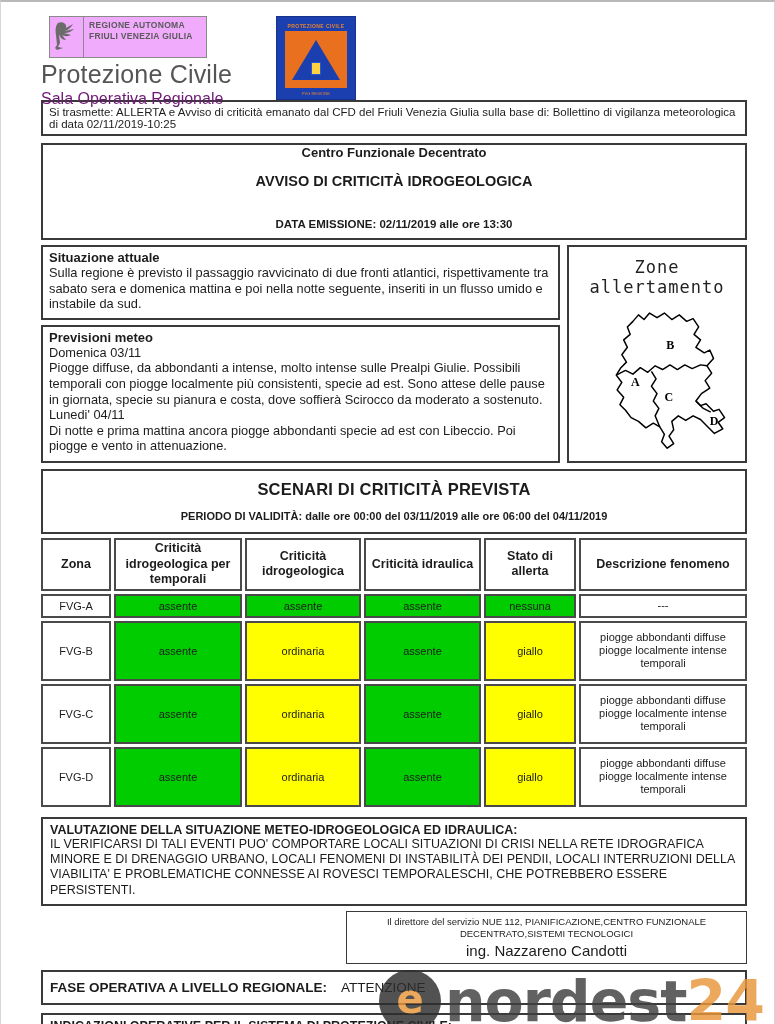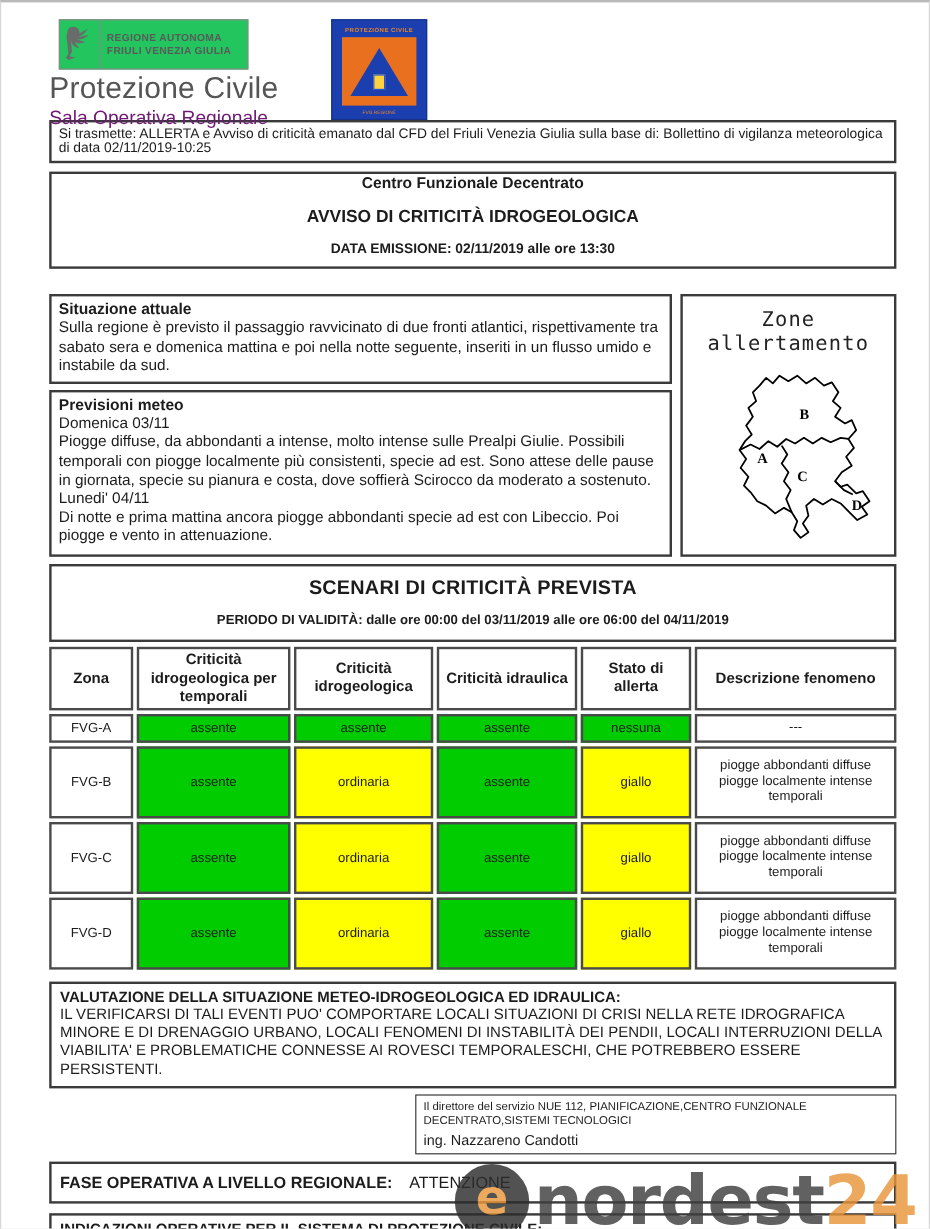--- a/index.html
+++ b/index.html
@@ -8,21 +8,21 @@
     position:relative; width:775px; height:1024px; margin:0 auto;
     background:#ffffff; overflow:hidden;
     border-top:2px solid #b9b9b9; border-left:1px solid #d6d6d6; border-right:1px solid #d6d6d6;
     font-family:"Liberation Sans", sans-serif; color:#1c1c1c;
   }
   .content { margin-left:40px; width:706px; }
 
   
   .hdr { display:flex; padding-top:14px; height:96px; }
   .hdr-left { width:235px; }
-  .region-box { display:flex; align-items:center; border:1px solid #8a8a8a; width:158px; margin-left:8px; background:#22c55e; }
+  .region-box { display:flex; align-items:flex-start; border:1px solid #8a8a8a; width:158px; margin-left:8px; background:#f0abfc; }
   .eagle-cell { width:34px; height:40px; border-right:1px solid #8a8a8a; display:flex; align-items:center; justify-content:center; }
   .region-text { font-size:8.5px; font-weight:bold; color:#5a5a5a; letter-spacing:.3px; padding:3px 5px; line-height:1.25; }
   .org-name { font-size:25px; color:#555; margin-top:2px; letter-spacing:.2px; }
   .org-sub  { font-size:16px; color:#701a75; margin-top:1px; }
   .hdr-center { flex:1; text-align:center; padding-top:8px; }
   .doc-title  { font-size:16px; font-weight:bold; }
   .doc-number { font-size:15px; font-weight:bold; margin-top:2px; }
   .hdr-right { width:120px; display:flex; justify-content:flex-start; }
   .pc-badge { width:80px; height:84px; background:#1b3fae; border:1px solid #16328c; padding:3px 5px; display:flex; flex-direction:column; align-items:center; }
   .pc-badge-title { color:#e8842c; font-size:5px; font-weight:bold; letter-spacing:.4px; margin:3px 0 2px; white-space:nowrap; }
@@ -32,23 +32,23 @@
   .pc-badge-sub { color:#e8842c; font-size:4px; margin-top:3px; white-space:nowrap; }
 
   
   .box { border:2px solid #3a3a3a; background:#fff; }
 
   .transmit { margin-top:2px; padding:4px 6px; font-size:11.5px; }
 
   .centro { margin-top:7px; text-align:center; padding:0 10px 8px; }
   .centro-org  { font-size:13px; font-weight:bold; }
   .centro-tit  { font-size:14.5px; font-weight:bold; margin-top:13px; }
-  .centro-data { font-size:11.5px; font-weight:bold; margin-top:13px; }
-
-  .row2 { margin-top:21px; display:flex; gap:7px; align-items:stretch; }
+  .centro-data { font-size:11.5px; font-weight:bold; margin-top:29px; }
+
+  .row2 { margin-top:5px; display:flex; gap:7px; align-items:stretch; }
   .row2-left { width:519px; display:flex; flex-direction:column; }
   .situazione { padding:3px 6px 6px; }
   .sec-title { font-size:13px; font-weight:bold; }
   .sec-body  { font-size:12.8px; line-height:1.22; }
   .previsioni { margin-top:5px; padding:3px 6px; flex:1; }
   .map-box { flex:1; padding:6px 4px; text-align:center; }
   .map-title { font-family:"DejaVu Sans Mono", monospace; font-size:17px; color:#222; margin-top:4px; letter-spacing:1px; }
   .map-box svg { margin-top:4px; }
   .zone-label { font-family:"Liberation Serif", serif; font-size:13px; font-weight:bold; }
 
@@ -68,23 +68,23 @@
   .c-descr { width:auto; }
   tr.r-a td { height:24px; }
   tr.r-big td { height:60px; }
   td.descr { text-align:left; vertical-align:middle; font-size:11px; line-height:1.2; padding-left:4px; }
   .descr-line:empty { display:none; }
 
   .valutazione { margin-top:7px; padding:4px 7px 6px; }
   .val-title { font-size:12.5px; font-weight:bold; }
   .val-body  { font-size:12.5px; line-height:1.22; }
 
-  .sig1 { margin-top:5px; margin-left:305px; width:401px; border:1px solid #3a3a3a; padding:4px 6px; }
+  .sig1 { margin-top:5px; margin-left:305px; width:401px; border:1px solid #3a3a3a; text-align:center; padding:4px 6px; }
   .sig1-role { font-size:9.5px; line-height:1.3; }
-  .sig1-name { font-size:12px; margin-top:1px; }
+  .sig1-name { font-size:15px; margin-top:1px; }
 
   .fase { margin-top:6px; padding:8px 7px; font-size:13.5px; }
   .fase b { margin-right:14px; }
 
   .indicazioni { margin-top:8px; padding:4px 7px 7px; }
   .ind-title { font-size:12.5px; font-weight:bold; }
   .ind-upper { font-size:12.5px; line-height:1.22; }
 
   
   .watermark { position:absolute; left:378px; top:938px; display:flex; align-items:center; opacity:.82; pointer-events:none; }

